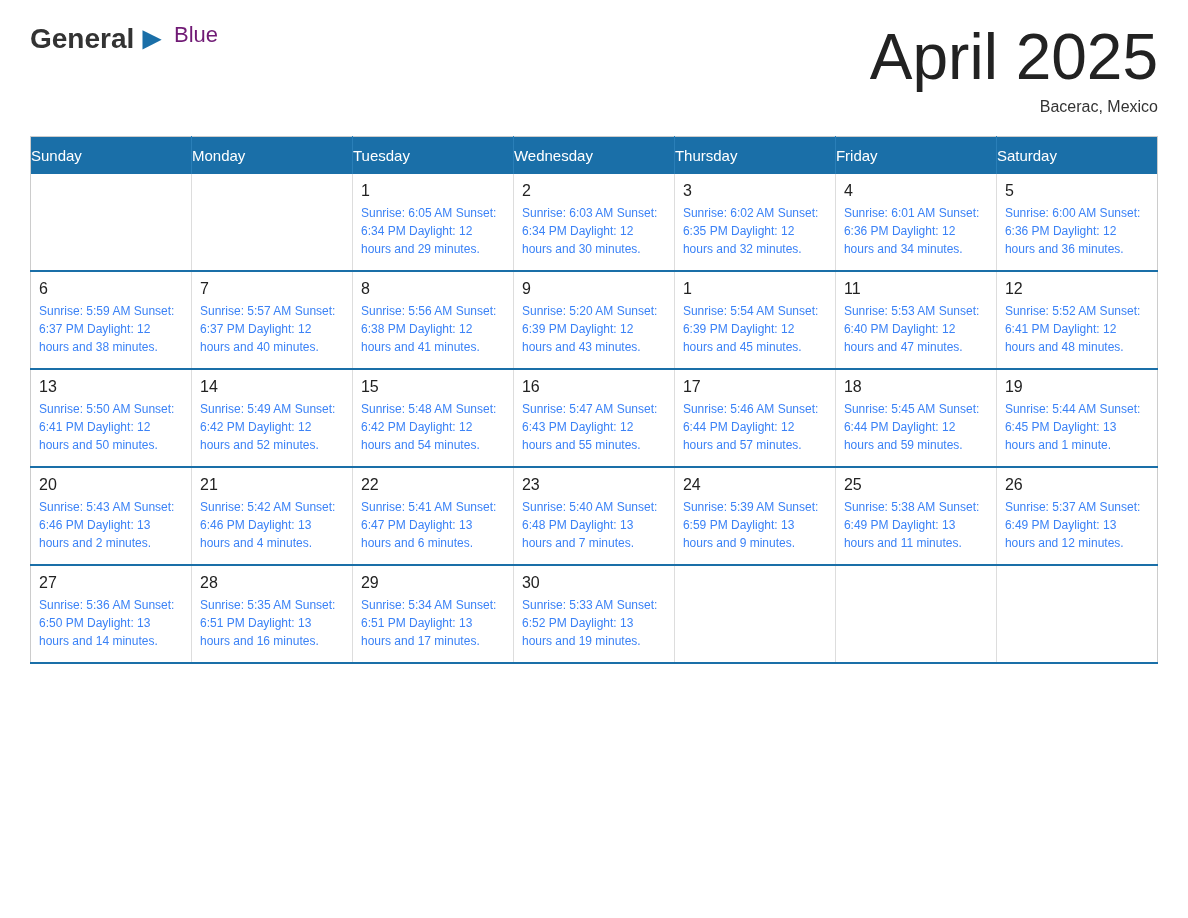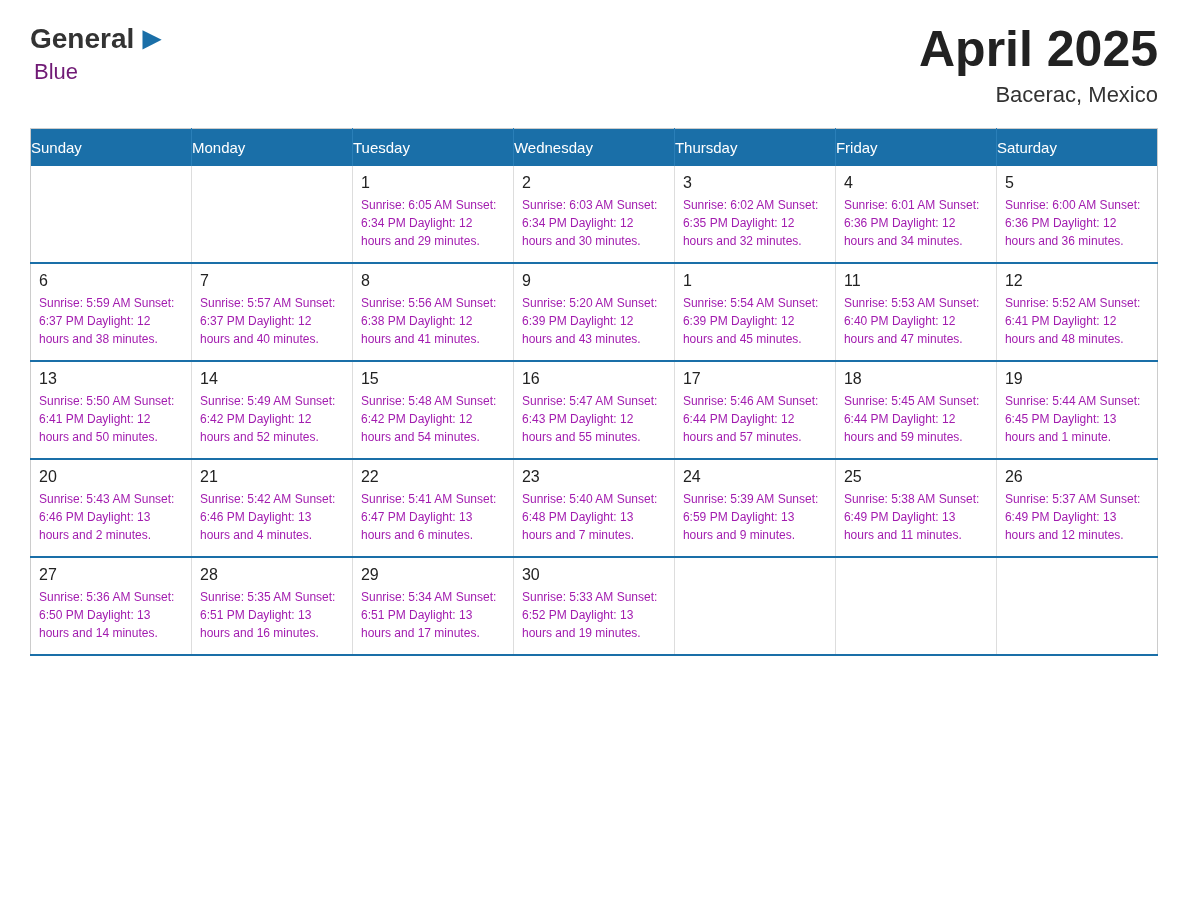--- a/index.html
+++ b/index.html
@@ -11,21 +11,21 @@
       min-height: 918px;
     }
     .header {
       display: flex;
       justify-content: space-between;
       align-items: flex-start;
       margin-bottom: 20px;
     }
     .logo {
       display: flex;
-      flex-direction: column;
+      flex-direction: row;
       align-items: flex-start;
     }
     .logo-text {
       display: flex;
       align-items: center;
       font-size: 28px;
       font-weight: bold;
     }
     .logo-general {
       color: #333;
@@ -38,26 +38,26 @@
     .logo-blue {
       color: #701a75;
       font-size: 22px;
       margin-top: 2px;
       margin-left: 4px;
     }
     .title-section {
       text-align: right;
     }
     .main-title {
-      font-size: 50px;
-      font-weight: bold;
+      font-size: 64px;
+      font-weight: normal;
       color: #222;
     }
     .subtitle {
-      font-size: 22px;
+      font-size: 16px;
       color: #333;
       margin-top: 4px;
     }
     .calendar {
       width: 100%;
       border-collapse: collapse;
       border: 1px solid #ccc;
     }
     .calendar thead tr {
       background-color: #1a6fa8;
@@ -88,21 +88,21 @@
       border-right: none;
     }
     .day-number {
       font-size: 16px;
       color: #222;
       font-weight: normal;
       margin-bottom: 4px;
     }
     .day-info {
       font-size: 12px;
-      color: #a21caf;
+      color: #3b82f6;
       line-height: 1.5;
     }
     .empty-cell {
       background: #fff;
     }
   </style>
 </head>
 <body>
 
 <div class="header">

